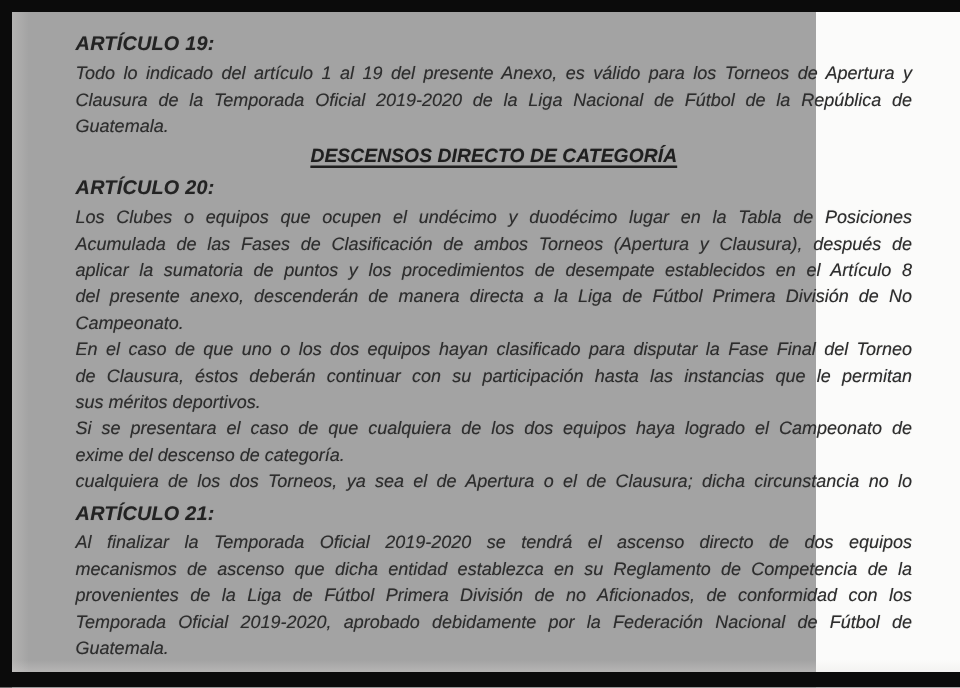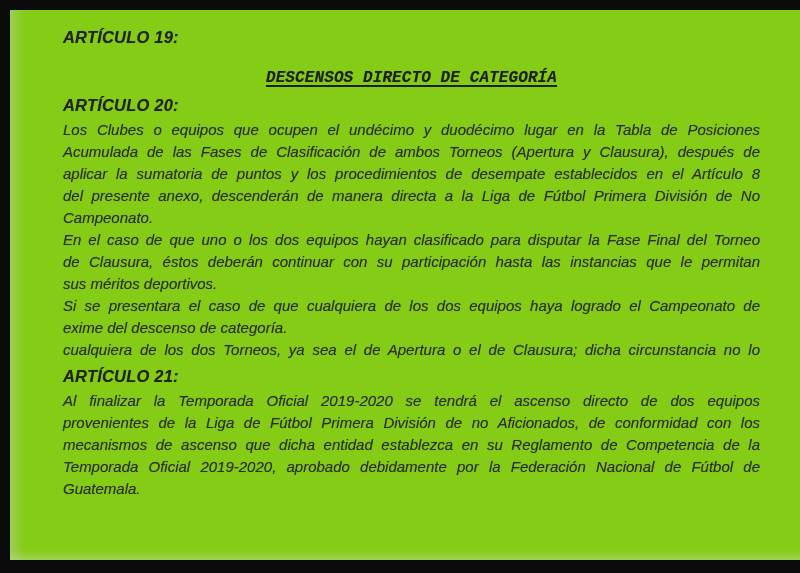--- a/index.html
+++ b/index.html
@@ -6,23 +6,23 @@
     margin: 0;
     padding: 0;
     width: 800px;
     height: 573px;
     overflow: hidden;
     background: #fbfbfa;
     font-family: "Liberation Sans", "DejaVu Sans", sans-serif;
   }
   .scan-frame {
     position: relative;
-    width: 800px;
+    width: 680px;
     height: 573px;
-    background: #84cc16;
+    background: #a3a3a3;
   }
   .border-top {
     position: absolute; left: 0; top: 0;
     width: 800px; height: 10px;
     background: #0b0b0b;
   }
   .border-left {
     position: absolute; left: 0; top: 0;
     width: 10px; height: 573px;
     background: #0b0b0b;
@@ -63,44 +63,48 @@
     font-size: 15px;
     line-height: 22px;
     text-align: justify;
     text-align-last: justify;
     white-space: nowrap;
   }
   .paragraph .line.last {
     text-align-last: left;
   }
   .section-heading {
-    margin-top: 19px;
+    margin-top: 2px;
     text-align: center;
     font-weight: bold;
     font-size: 16px;
     line-height: 23px;
     color: #1f1f1f;
-    font-family: Liberation Mono, monospace;
   }
   .section-heading .heading-text {
     text-decoration: underline;
     text-decoration-thickness: 1.5px;
     text-underline-offset: 3px;
     letter-spacing: 0.1px;
   }
 </style>
 </head>
 <body>
 
 <div class="scan-frame">
   <div class="border-top"></div>
   <div class="border-left"></div>
   <div class="page-shade"></div>
   <div class="content" style="color: rgb(45, 45, 45);">
       <div class="article-title">ARTÍCULO 19:</div>
+      <div class="paragraph">
+        <div class="line">Todo lo indicado del artículo 1 al 19 del presente Anexo, es válido para los Torneos de Apertura y</div>
+        <div class="line">Clausura de la Temporada Oficial 2019-2020 de la Liga Nacional de Fútbol de la República de</div>
+        <div class="line last">Guatemala.</div>
+      </div>
       <div class="section-heading"><span class="heading-text">DESCENSOS DIRECTO DE CATEGORÍA</span></div>
       <div class="article-title">ARTÍCULO 20:</div>
       <div class="paragraph">
         <div class="line">Los Clubes o equipos que ocupen el undécimo y duodécimo lugar en la Tabla de Posiciones</div>
         <div class="line">Acumulada de las Fases de Clasificación de ambos Torneos (Apertura y Clausura), después de</div>
         <div class="line">aplicar la sumatoria de puntos y los procedimientos de desempate establecidos en el Artículo 8</div>
         <div class="line">del presente anexo, descenderán de manera directa a la Liga de Fútbol Primera División de No</div>
         <div class="line last">Campeonato.</div>
       </div>
       <div class="paragraph">
@@ -109,20 +113,20 @@
         <div class="line last">sus méritos deportivos.</div>
       </div>
       <div class="paragraph">
         <div class="line">Si se presentara el caso de que cualquiera de los dos equipos haya logrado el Campeonato de</div>
         <div class="line last">exime del descenso de categoría.</div>
         <div class="line">cualquiera de los dos Torneos, ya sea el de Apertura o el de Clausura; dicha circunstancia no lo</div>
       </div>
       <div class="article-title">ARTÍCULO 21:</div>
       <div class="paragraph">
         <div class="line">Al finalizar la Temporada Oficial 2019-2020 se tendrá el ascenso directo de dos equipos</div>
+        <div class="line">mecanismos de ascenso que dicha entidad establezca en su Reglamento de Competencia de la</div>
         <div class="line">provenientes de la Liga de Fútbol Primera División de no Aficionados, de conformidad con los</div>
-        <div class="line">mecanismos de ascenso que dicha entidad establezca en su Reglamento de Competencia de la</div>
         <div class="line">Temporada Oficial 2019-2020, aprobado debidamente por la Federación Nacional de Fútbol de</div>
         <div class="line last">Guatemala.</div>
       </div>
     </div>
   <div class="border-bottom"></div>
 </div>
 
 </body></html>

